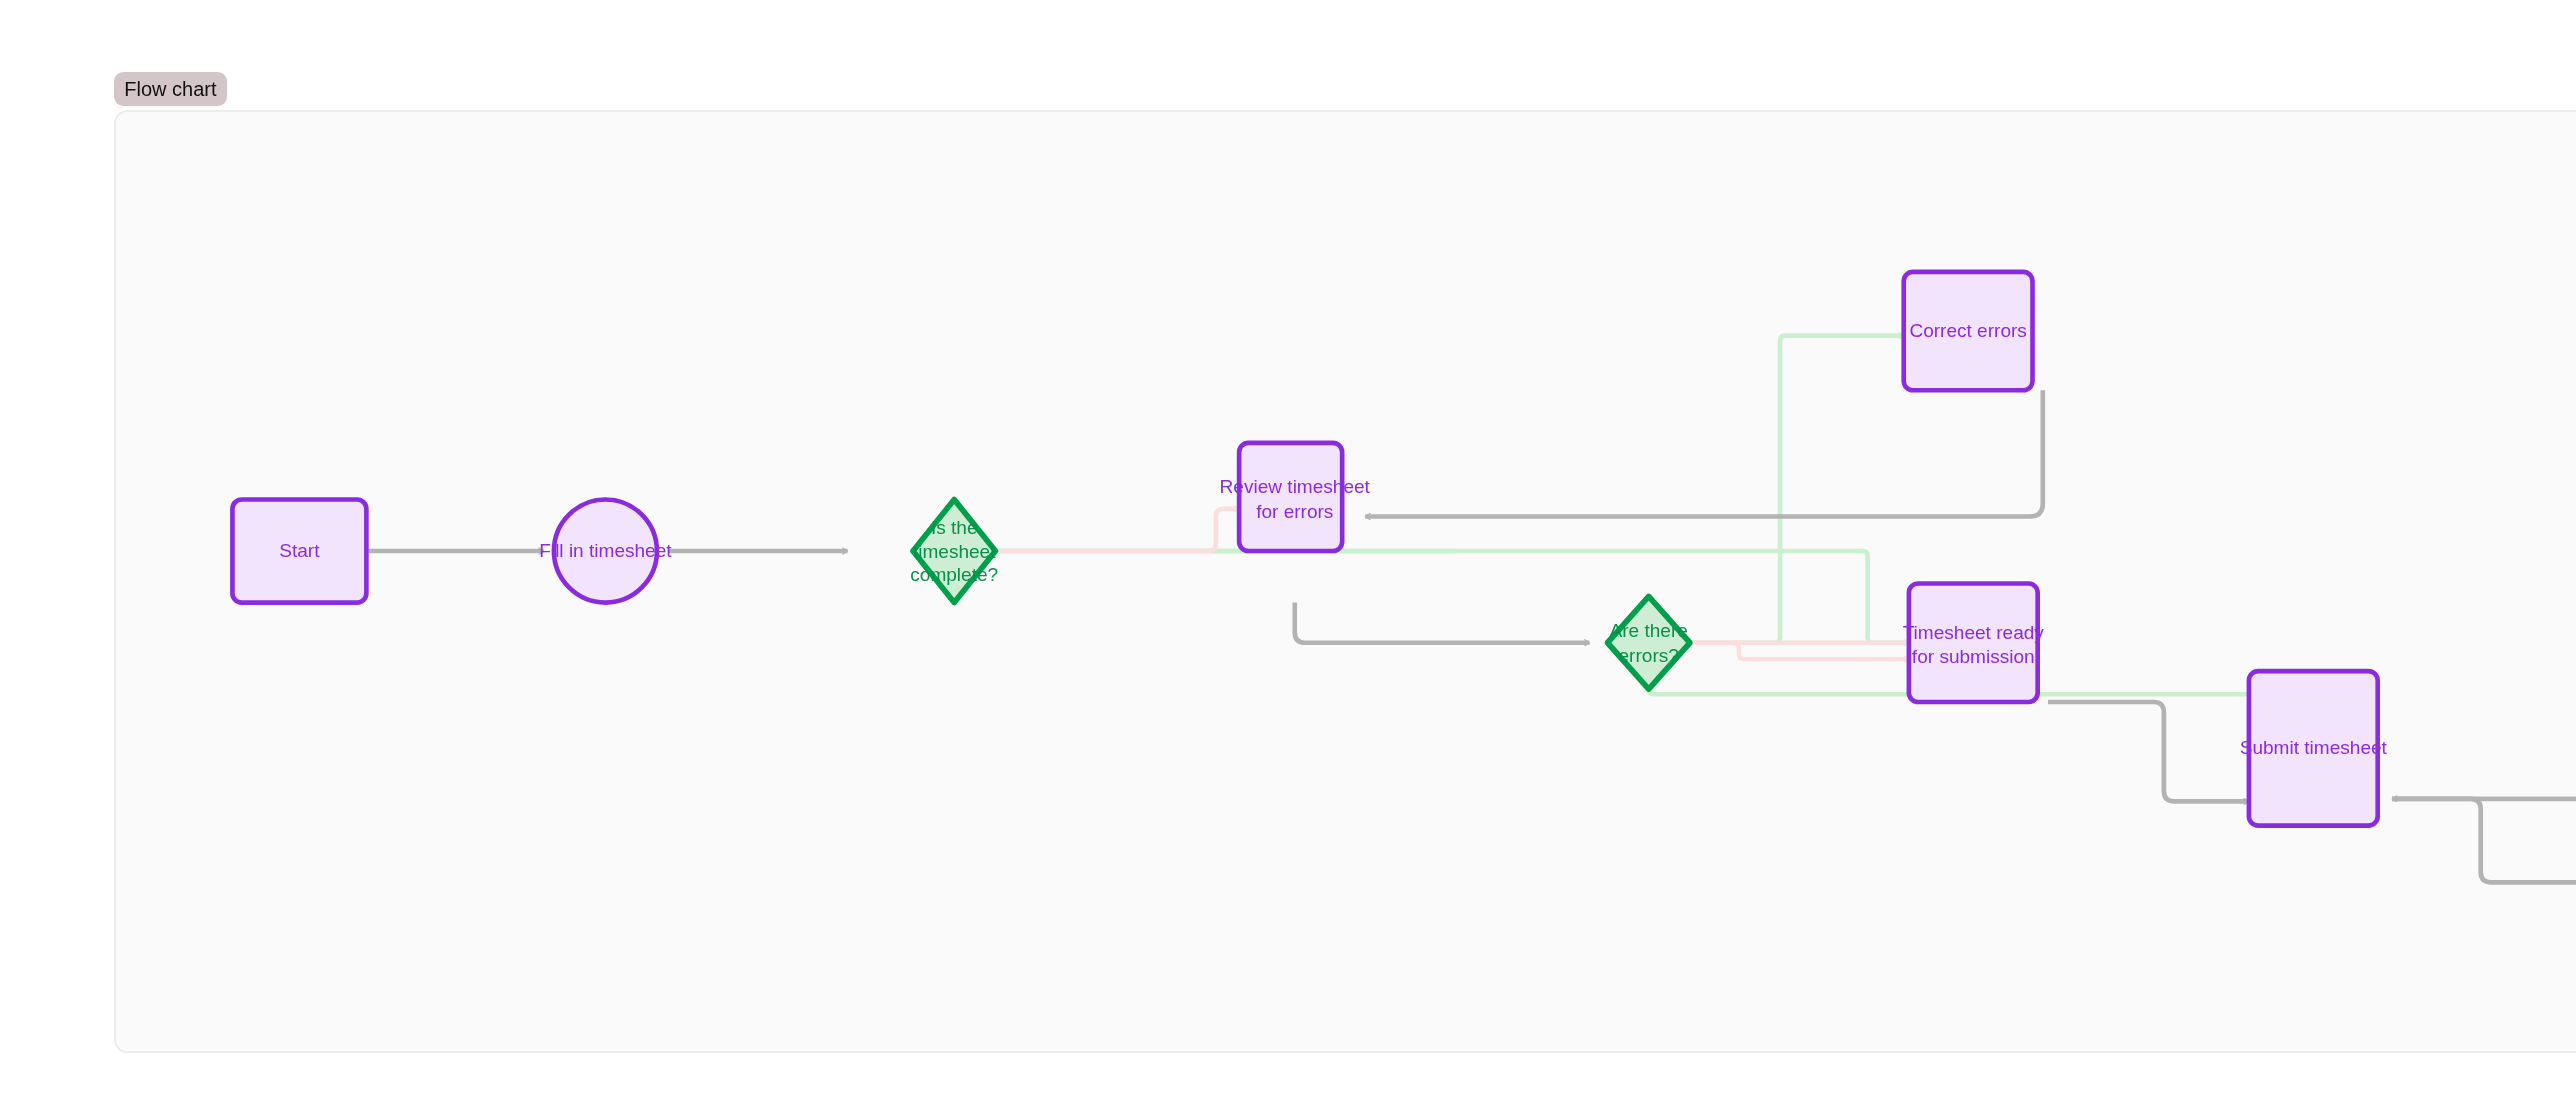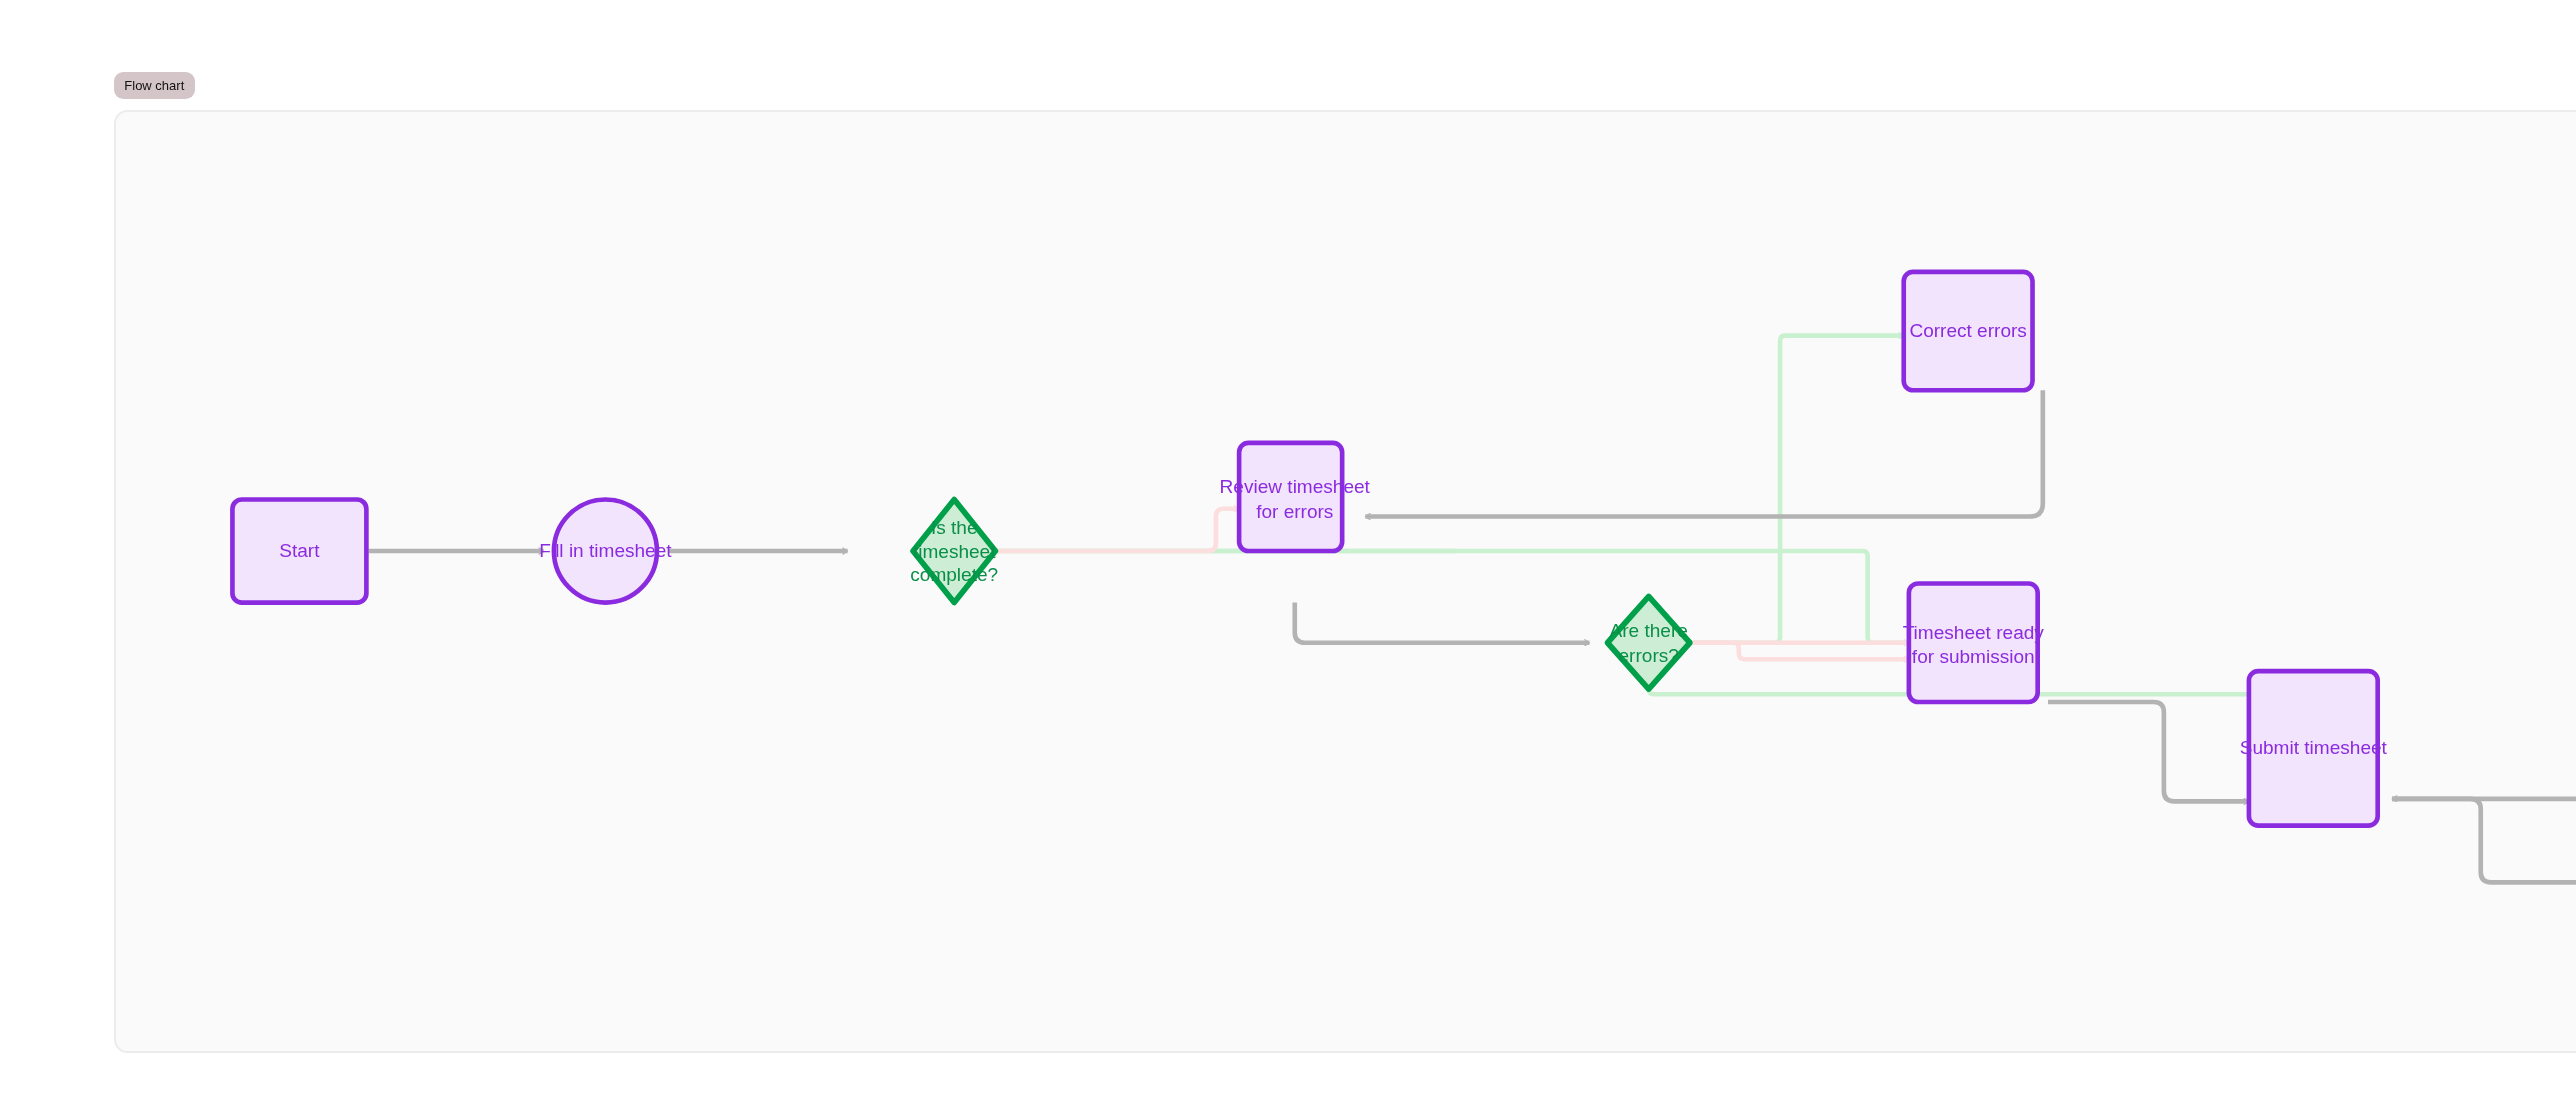--- a/index.html
+++ b/index.html
@@ -10,21 +10,21 @@
     font-family: "Liberation Sans", sans-serif;
     overflow: hidden;
   }
   #app { position: relative; width: 3209px; height: 1093px; background: #ffffff; }
 
   #chip-row { position: absolute; left: 114px; top: 72px; }
   #flow-chip {
     display: inline-block;
     background: #d4c5c9;
     color: #111111;
-    font-size: 13px;
+    font-size: 20px;
     line-height: 1;
     padding: 6.7px 10.3px 7.7px 10.3px;
     border-radius: 9.3px;
     white-space: nowrap;
   }
 
   #canvas-frame {
     position: absolute;
     left: 114px; top: 110px;
     width: 2984px; height: 943px;

